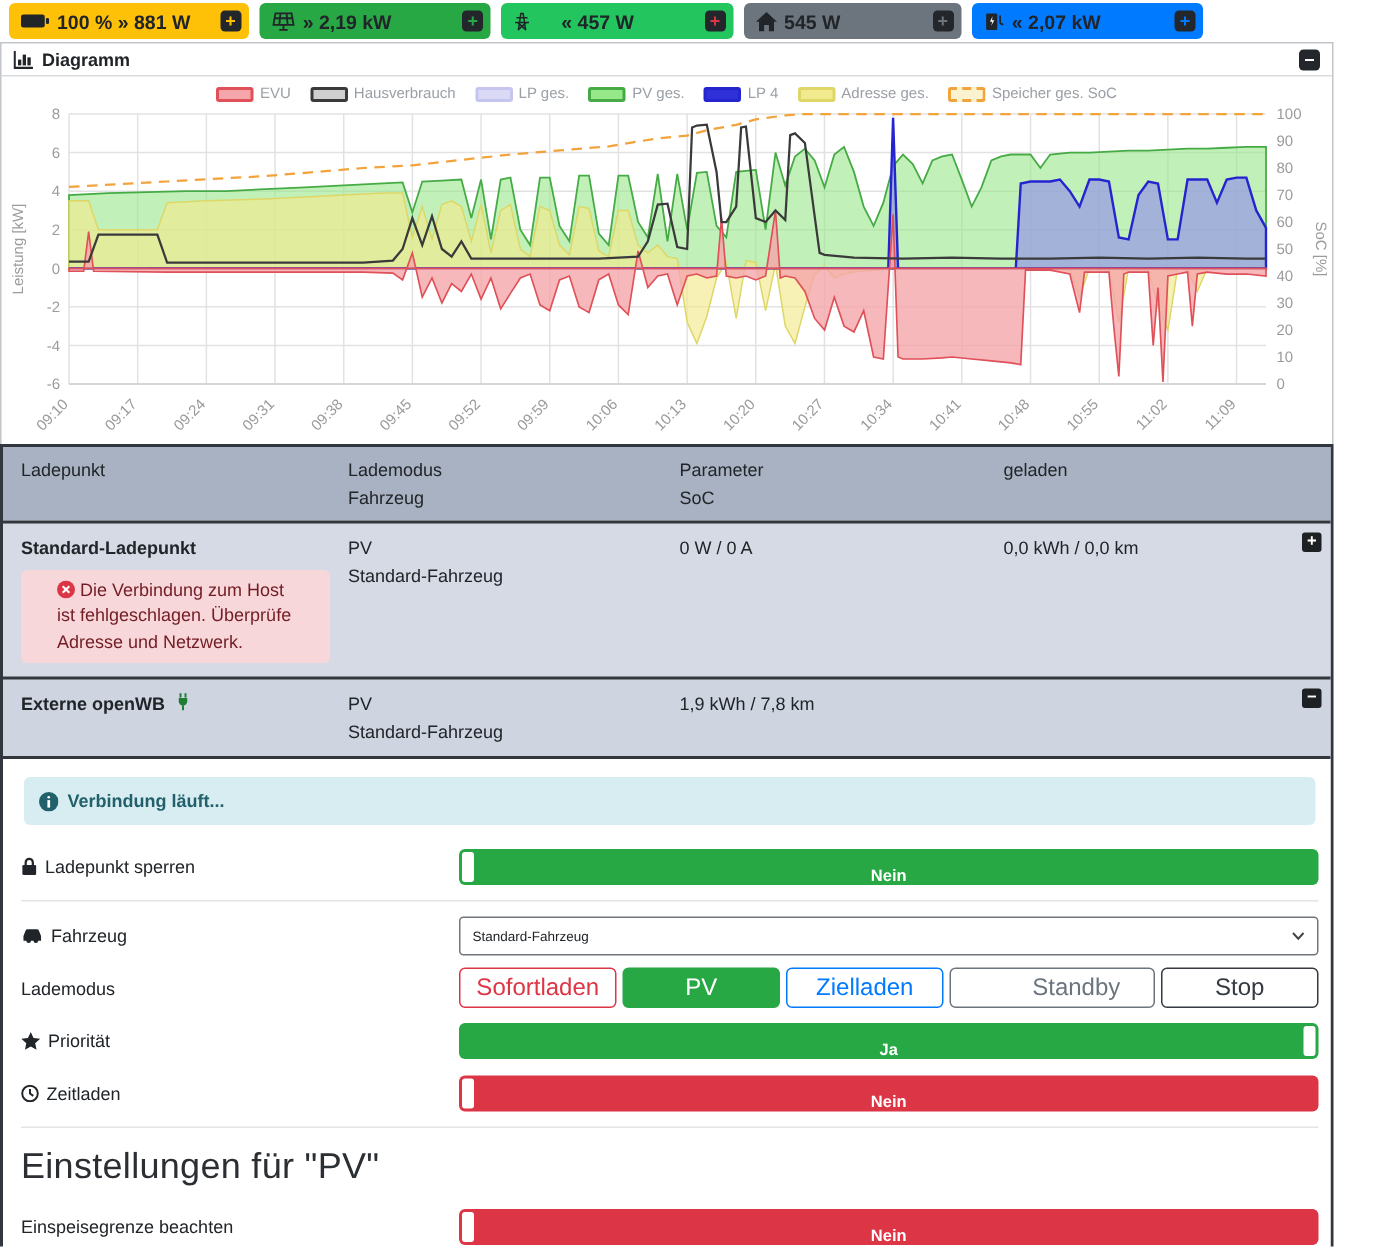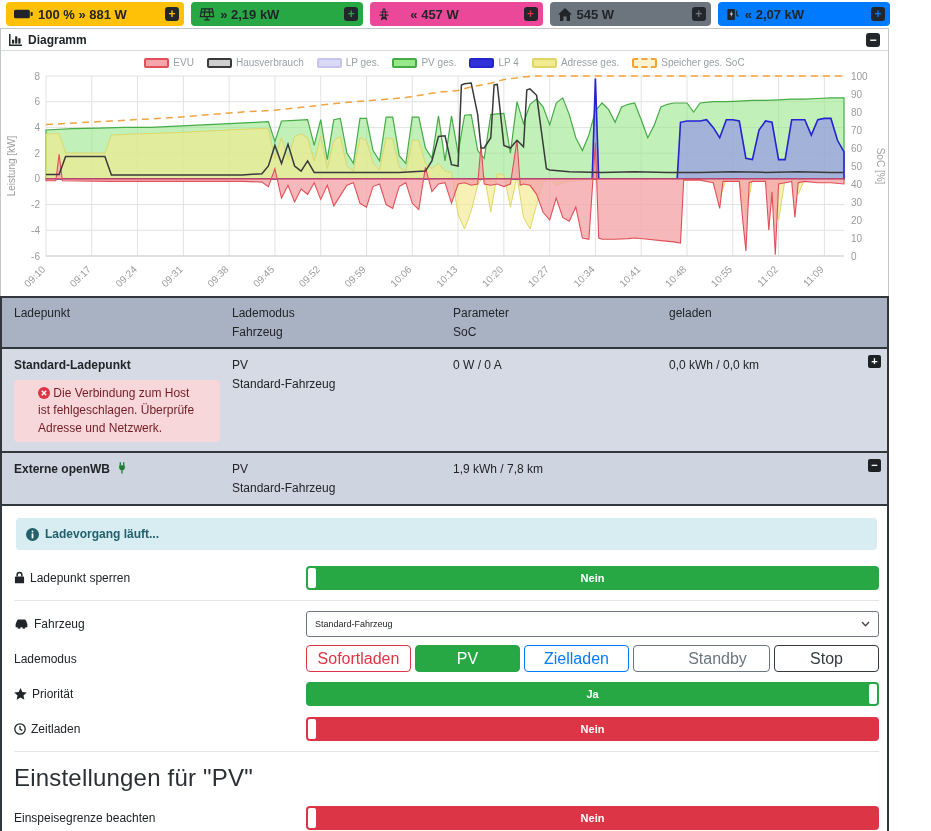--- a/index.html
+++ b/index.html
@@ -1,20 +1,20 @@
 <!DOCTYPE html>
 <html><head>
 <meta charset="utf-8">
 <style>
   * { margin:0; padding:0; box-sizing:border-box; }
   body { background:#fff; font-family:"Liberation Sans", sans-serif; color:#212529; }
   .page { position:relative; width:931px; height:831px; background:#fff; overflow:hidden; }
 
   
-  .topbar { position:absolute; top:2px; left:6px; width:884px; display:flex; gap:7px; }
+  .topbar { position:absolute; top:2px; left:6px; width:796px; display:flex; gap:7px; }
   .statbox { height:24px; border-radius:4px; display:flex; align-items:center; gap:5px;
              padding:0 5px 0 8px; font-size:13px; font-weight:700; color:#212529; }
   .statbox .lbl { flex:1; white-space:nowrap; }
   .sqbtn { width:14px; height:14px; min-width:14px; background:#23272b; border-radius:3px;
            display:flex; align-items:center; justify-content:center; font-size:12px;
            font-weight:700; line-height:1; cursor:pointer; }
   .icon { display:inline-flex; align-items:center; }
 
   
   .card { position:absolute; top:28px; left:0; width:889px; border:1px solid #c2c6ca; background:#fff; }
@@ -48,21 +48,21 @@
   .alert-info { background:#d7edf2; color:#22606b; border-radius:4px; padding:9px 10px;
                 font-size:12px; font-weight:700; display:flex; align-items:center; gap:6px;
                 margin:2px 2px 10px 2px; }
   .ctrl-row { display:flex; align-items:center; min-height:35px; }
   .ctrl-label { width:292px; min-width:292px; font-size:12px; display:flex; align-items:center;
                 gap:5px; padding-right:26px; }
   .ctrl-body { flex:1; display:flex; align-items:center; }
   .divider { border-top:1px solid #e4e4e4; margin:5px 0; }
 
   .toggle { position:relative; flex:1; height:24px; border-radius:4px; color:#fff;
-            font-size:11px; font-weight:700; display:flex; align-items:center;
+            font-size:11px; font-weight:700; display:flex; align-items:flex-end;
             justify-content:center; cursor:pointer; }
   .toggle .handle { position:absolute; top:2px; width:8px; height:20px; background:#fff;
                     border-radius:2px; }
 
   .select { flex:1; height:26px; border:1px solid #6f767d; border-radius:3px; background:#fff;
             display:flex; align-items:center; justify-content:space-between; padding:0 8px;
             font-size:9px; cursor:pointer; }
 
   .btn-group { flex:1; display:flex; gap:4px; }
   .mode-btn { flex:1; height:27px; border:1px solid; border-radius:4px; background:#fff;
@@ -90,21 +90,21 @@
     <div class="statbox" style="width: 174px; background: rgb(40, 167, 69);">
       <span class="icon">
         <svg width="16" height="13" viewBox="0 0 16 14">
             <path d="M2.2 1 h11.6 l1.4 8.2 H.8 Z M5.8 1 l-.8 8.2 M10.2 1 l.8 8.2 M1.4 4.5 h13.2" fill="none" stroke="#212529" stroke-width="1.3"></path>
             <path d="M8 9.2 v3 M5 12.8 h6" stroke="#212529" stroke-width="1.3"></path>
           </svg>
       </span>
       <span class="lbl">» 2,19 kW</span>
       <span class="sqbtn" style="color: rgb(40, 167, 69);">+</span>
     </div>
-    <div class="statbox" style="width: 174px; background: #ec4899; gap: 20px;">
+    <div class="statbox" style="width: 174px; background: #22c55e; gap: 20px;">
       <span class="icon">
         <svg width="12" height="13" viewBox="0 0 12 14">
             <path d="M3.4 13 L5.2 1 h1.6 L8.6 13 M2 4.2 h8 M1 7.6 h10 M3 13 l6-5.4 M9 13 L3 7.6" fill="none" stroke="#212529" stroke-width="1.1"></path>
           </svg>
       </span>
       <span class="lbl">« 457 W</span>
       <span class="sqbtn" style="color: rgb(220, 53, 69);">+</span>
     </div>
     <div class="statbox" style="width: 163px; background: rgb(108, 117, 125);">
       <span class="icon">
@@ -319,21 +319,21 @@
 
     <div class="expanded">
       <div class="alert-info">
         <span class="icon">
           <svg width="13" height="13" viewBox="0 0 13 13">
               <circle cx="6.5" cy="6.5" r="6.5" fill="#22606b"></circle>
               <rect x="5.6" y="2.6" width="1.8" height="1.8" rx=".9" fill="#fff"></rect>
               <rect x="5.6" y="5.4" width="1.8" height="5" fill="#fff"></rect>
             </svg>
         </span>
-        <span>Ladevorgang läuft...</span>
+        <span>Verbindung läuft...</span>
       </div>
 
       <div class="ctrl-row">
         <div class="ctrl-label">
           <span class="icon">
             <svg width="11" height="13" viewBox="0 0 12 14">
                 <rect x="1" y="6" width="10" height="7.4" rx="1" fill="#212529"></rect>
                 <path d="M3.4 6 V4.2 a2.6 2.6 0 0 1 5.2 0 V6" fill="none" stroke="#212529" stroke-width="1.6"></path>
               </svg>
           </span>

